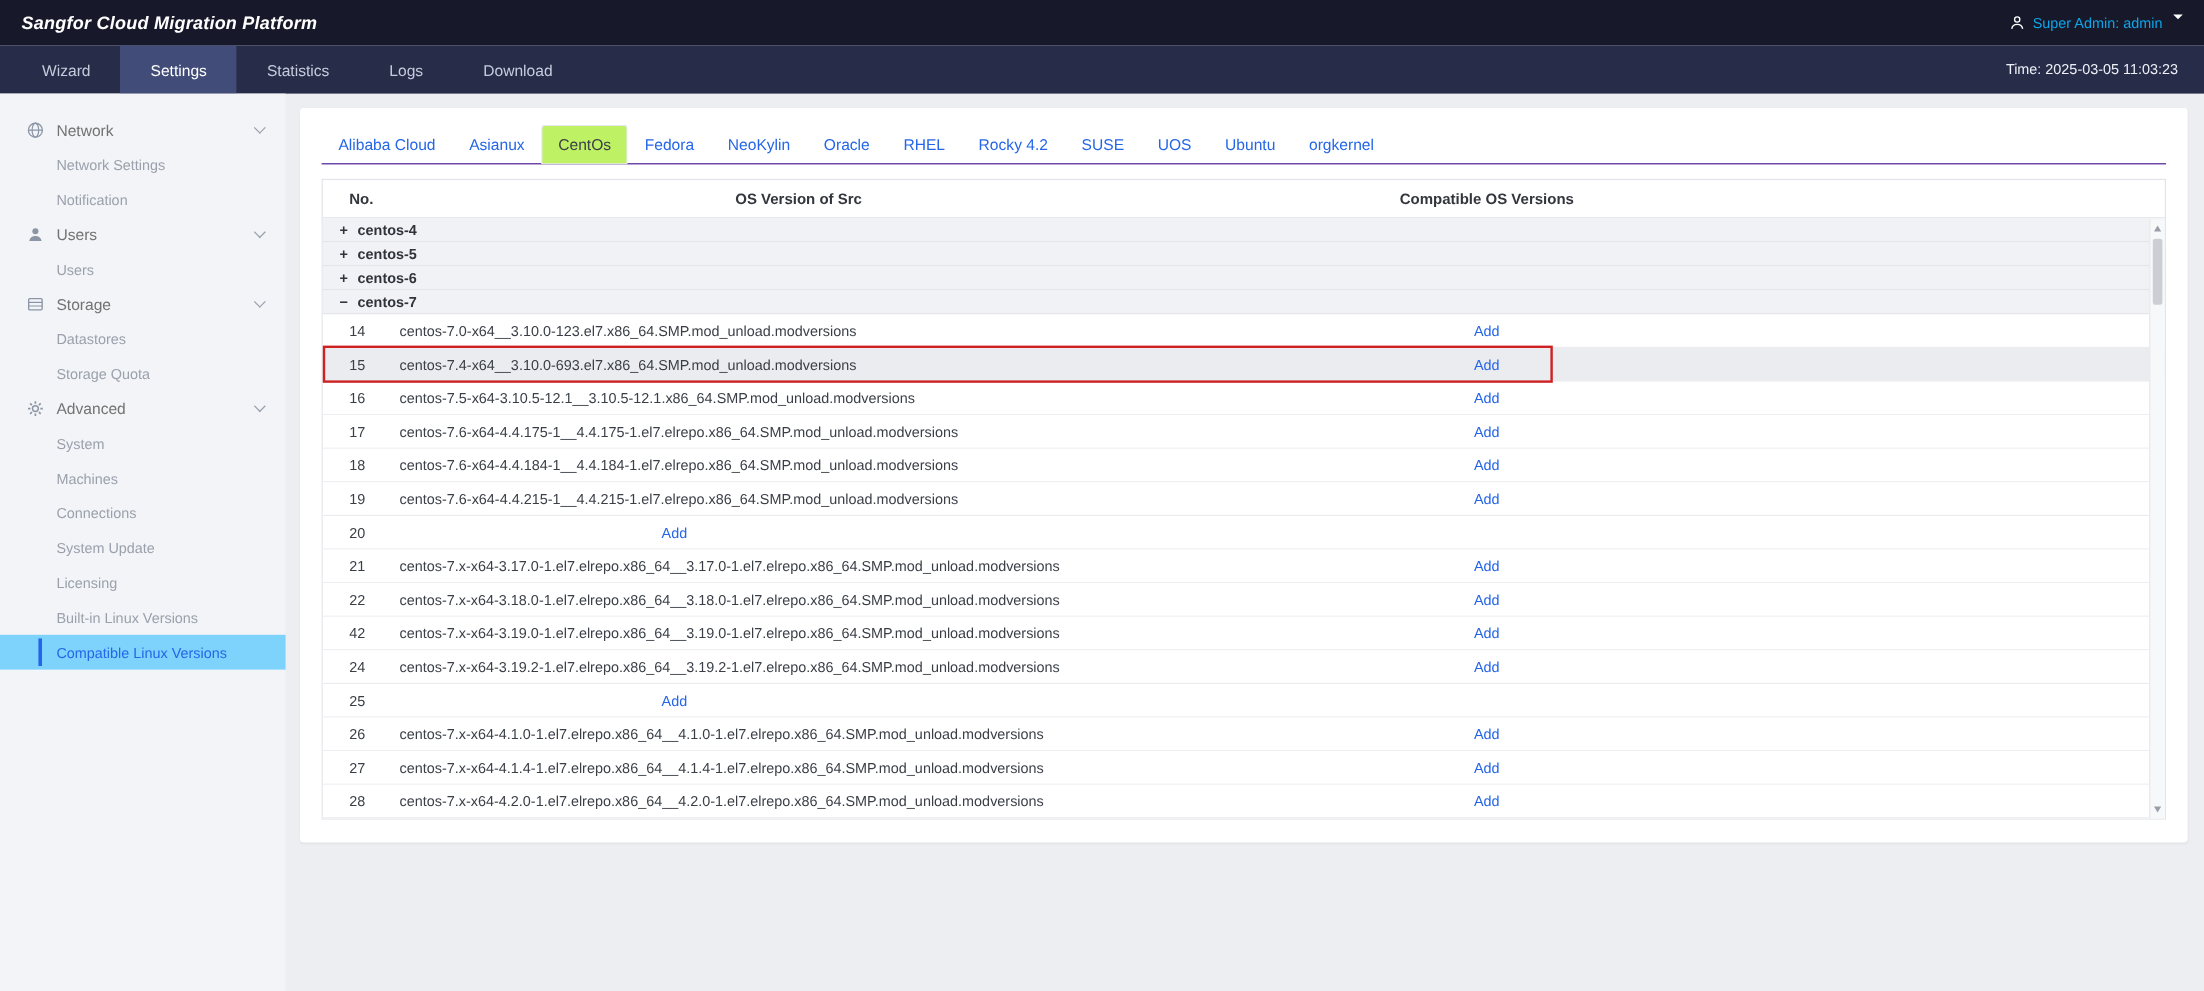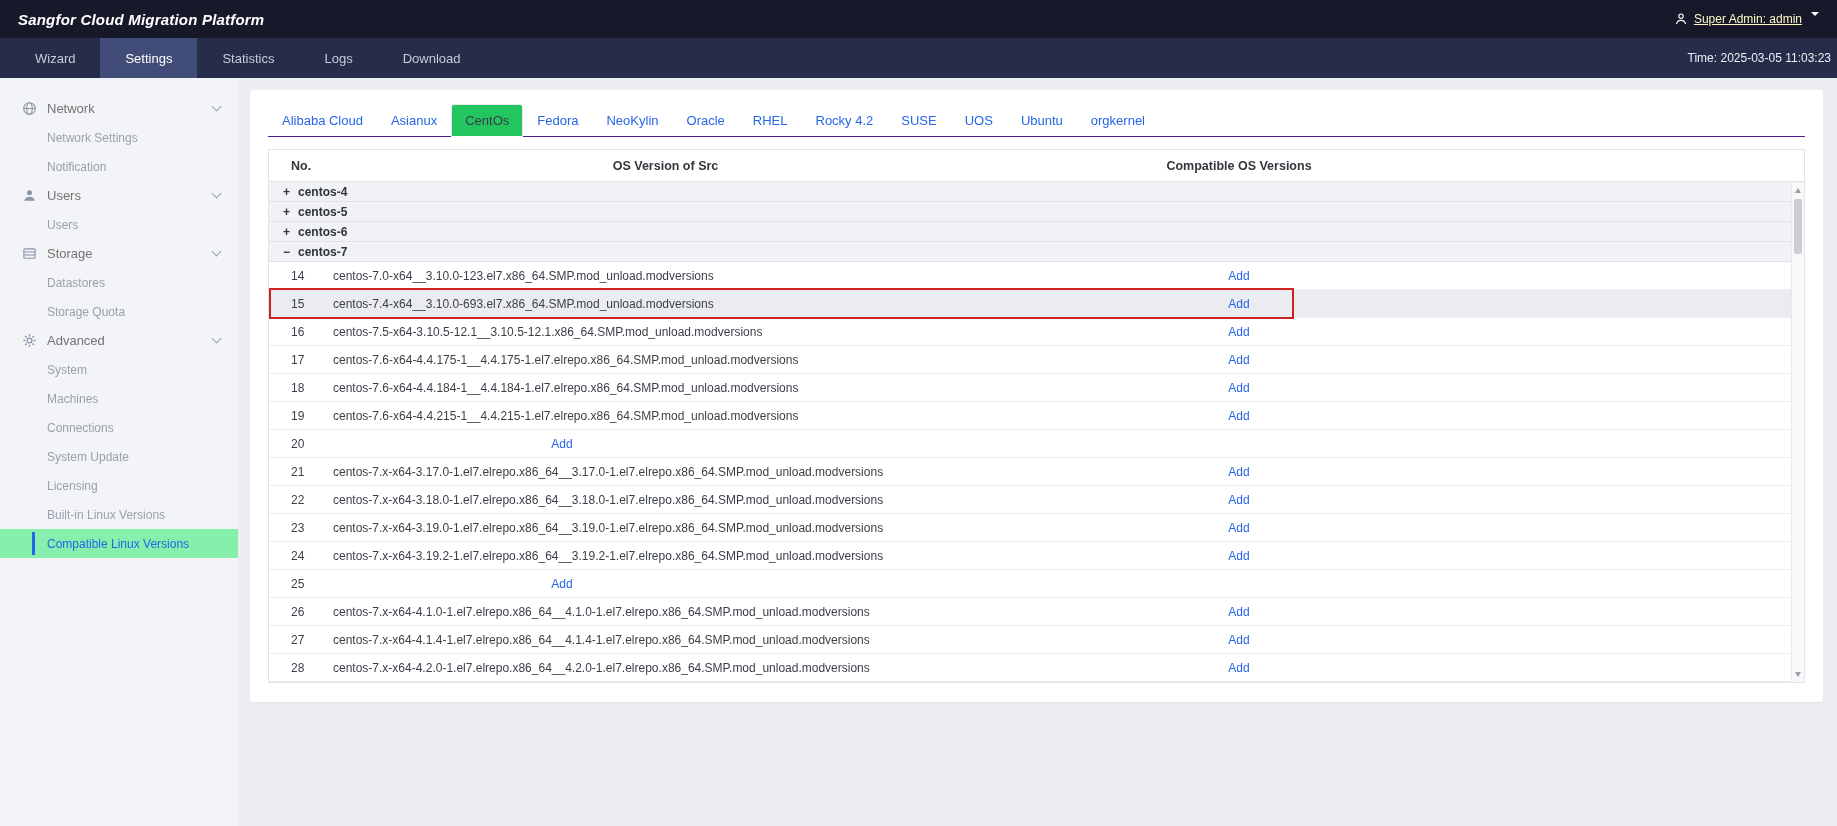--- a/index.html
+++ b/index.html
@@ -5,52 +5,52 @@
   * { box-sizing: border-box; }
   html,body { margin:0; padding:0; }
   body {
     width:1837px; height:826px; overflow:hidden;
     font-family:"Liberation Sans","DejaVu Sans",sans-serif;
     background:#eceef2; color:#3a3f47;
   }
   
   .topbar { height:38px; background:#17192b; display:flex; align-items:center; justify-content:space-between; padding:0 18px; }
   .app-title { color:#fff; font-size:15px; font-weight:bold; font-style:italic; letter-spacing:.2px; }
-  .user-box { display:flex; align-items:flex-start; gap:6px; color:#fef9c3; font-size:12px; cursor:pointer;text-decoration:underline; }
+  .user-box { display:flex; align-items:flex-start; gap:6px; color:#0ea5e9; font-size:12px; cursor:pointer; }
   .user-box .icon { width:14px; height:14px; display:inline-block; color:#fff; }
   .user-box .icon svg { width:100%; height:100%; display:block; }
   .caret { width:0; height:0; border-left:4px solid transparent; border-right:4px solid transparent; border-top:4px solid #fff; margin-left:3px; }
 
   
-  .navbar { height:40px; background:#272c49; display:flex; align-items:stretch; justify-content:space-between; padding-right:6px; }
+  .navbar { height:40px; background:#272c49; display:flex; align-items:stretch; justify-content:space-between; padding-right:22px; }
   .nav-items { display:flex; padding-left:10px; }
   .nav-item { color:#c6cbdc; font-size:13px; display:flex; align-items:center; padding:0 25px; cursor:pointer; }
   .nav-item.active { background:#414d78; color:#fff; }
   .nav-time { color:#eef0f7; font-size:12px; display:flex; align-items:center; }
 
   
   .layout { display:flex; height:748px; }
   .sidebar { width:238px; background:#f3f4f7; padding-top:16px; flex:none; }
   .side-sec { height:29px; display:flex; align-items:center; padding:0 18px 0 22px; cursor:pointer; color:#737373; font-size:13px; }
   .side-sec .icon { width:15px; height:15px; color:#8b95a5; margin-right:10px; flex:none; }
   .side-sec .icon svg { width:100%; height:100%; display:block; }
   .side-sec .lbl { flex:1; }
   .chev { width:7px; height:7px; border-right:1.5px solid #98a0ac; border-bottom:1.5px solid #98a0ac; transform:rotate(45deg); margin-top:-4px; flex:none; }
   .side-child { height:29px; display:flex; align-items:center; padding-left:47px; font-size:12px; color:#9aa1ac; cursor:pointer; position:relative; }
-  .side-child.active { color:#2566e8; background:#86efac; }
+  .side-child.active { color:#2566e8; background:#7dd3fc; }
   .side-child.active::before { content:""; position:absolute; left:32px; top:3px; bottom:3px; width:3px; background:#2566e8; }
 
   
   .main { flex:1; padding:12px 14px 0 12px; min-width:0; }
   .card { background:#fff; border-radius:3px; height:612px; padding:14px 18px 0 18px; box-shadow:0 1px 2px rgba(0,0,0,.05); }
 
   
   .tabs { display:flex; align-items:flex-end; border-bottom:1px solid #4c1d95; }
   .tab { font-size:13px; color:#2566e8; padding:8px 13px 8px; cursor:pointer; border:1px solid transparent; margin-bottom:-1px; white-space:nowrap; }
-  .tab.active { color:#3a3f47; background:#22c55e; border:1px solid #e6e8ee; border-bottom:1px solid #fff; border-radius:3px 3px 0 0; }
+  .tab.active { color:#3a3f47; background:#bef264; border:1px solid #e6e8ee; border-bottom:1px solid #fff; border-radius:3px 3px 0 0; }
 
   
   .table-wrap { margin-top:12px; border:1px solid #e2e4e9; position:relative; background:#fff; }
   .thead { display:flex; height:32px; align-items:center; border-bottom:1px solid #e2e4e9; font-weight:bold; font-size:12.5px; color:#33363c; }
   .c1 { width:58px; padding-left:22px; flex:none; }
   .c2 { flex:1; min-width:0; }
   .c3 { width:470px; flex:none; text-align:center; }
   .c4 { width:330px; flex:none; }
   .th-center { text-align:center; }
   .row { display:flex; align-items:center; position:relative; }
@@ -245,21 +245,21 @@
               <div class="c3"><a class="add">Add</a></div>
               <div class="c4"></div>
             </div>
             <div class="row data">
               <div class="c1">22</div>
               <div class="c2">centos-7.x-x64-3.18.0-1.el7.elrepo.x86_64__3.18.0-1.el7.elrepo.x86_64.SMP.mod_unload.modversions</div>
               <div class="c3"><a class="add">Add</a></div>
               <div class="c4"></div>
             </div>
             <div class="row data">
-              <div class="c1">23</div>
+              <div class="c1">42</div>
               <div class="c2">centos-7.x-x64-3.19.0-1.el7.elrepo.x86_64__3.19.0-1.el7.elrepo.x86_64.SMP.mod_unload.modversions</div>
               <div class="c3"><a class="add">Add</a></div>
               <div class="c4"></div>
             </div>
             <div class="row data">
               <div class="c1">24</div>
               <div class="c2">centos-7.x-x64-3.19.2-1.el7.elrepo.x86_64__3.19.2-1.el7.elrepo.x86_64.SMP.mod_unload.modversions</div>
               <div class="c3"><a class="add">Add</a></div>
               <div class="c4"></div>
             </div>

